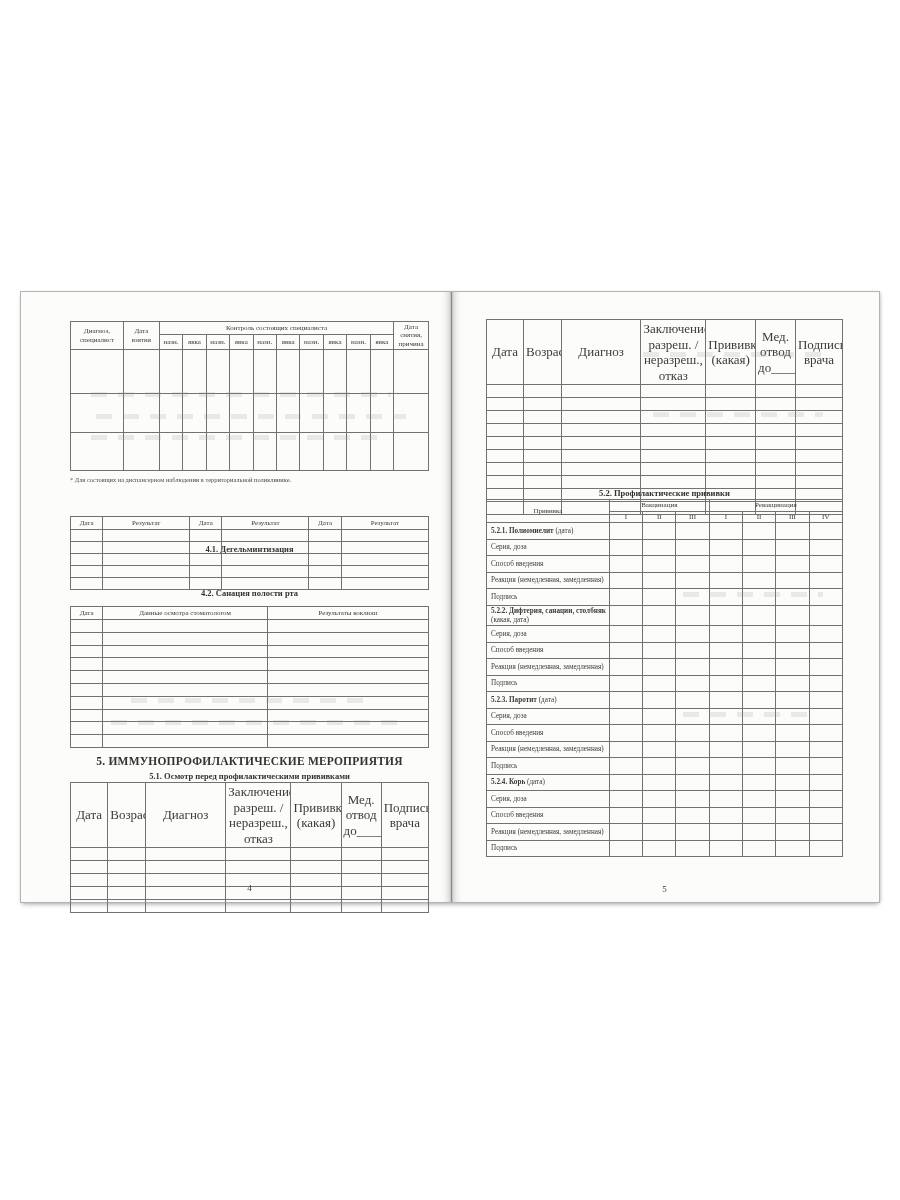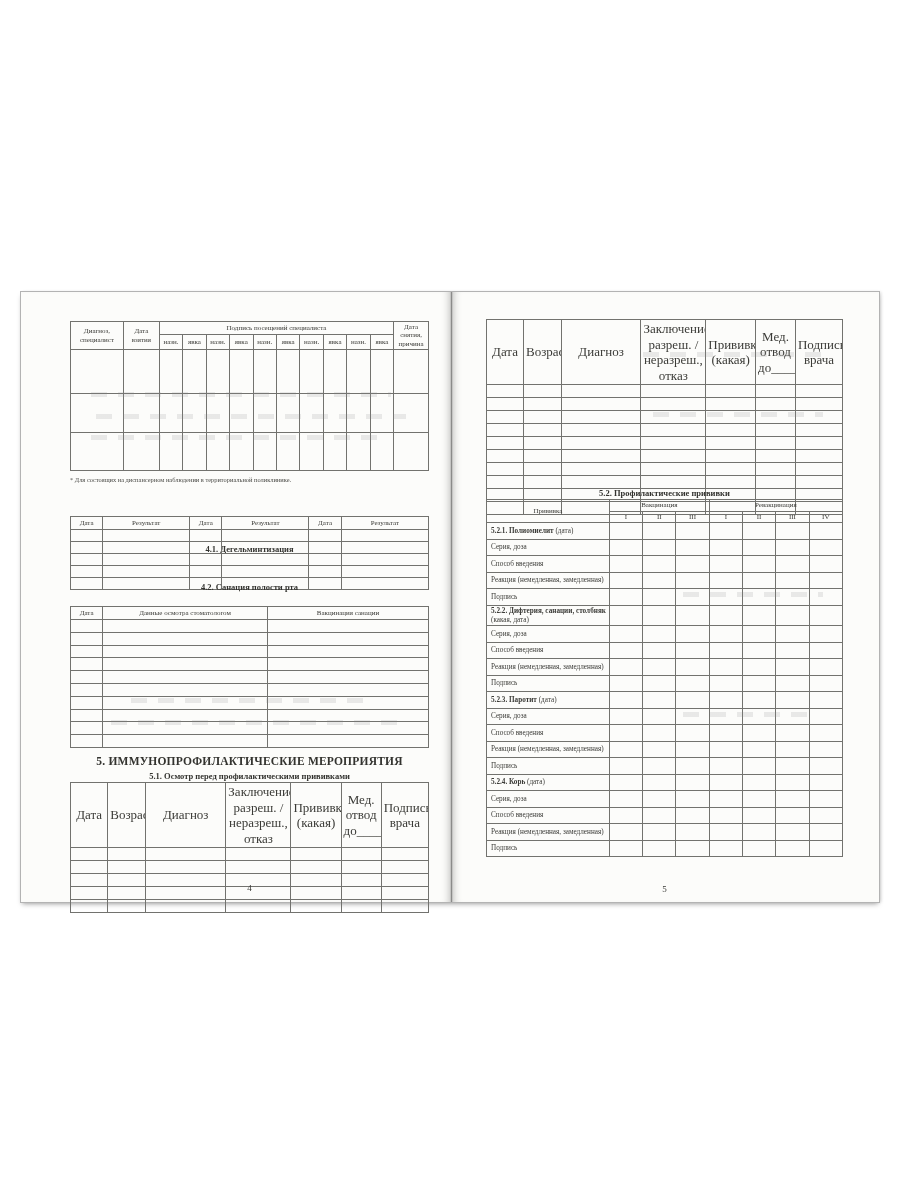--- a/index.html
+++ b/index.html
@@ -85,21 +85,21 @@
             <col style="width:6.55%">
             <col style="width:6.55%">
           <col style="width:9.7%">
         </colgroup>
         <thead>
           <tr>
             <th rowspan="2" class="pre">Диагноз,
 специалист</th>
             <th rowspan="2" class="pre">Дата
 взятия</th>
-            <th colspan="10">Подпись посещений специалиста</th>
+            <th colspan="10">Контроль состоящих специалиста</th>
             <th rowspan="2" class="pre">Дата
 снятия,
 причина</th>
           </tr>
           <tr>
               <th>назн.</th>
               <th>явка</th>
               <th>назн.</th>
               <th>явка</th>
               <th>назн.</th>
@@ -219,33 +219,33 @@
               <td></td>
               <td></td>
               <td></td>
               <td></td>
               <td></td>
               <td></td>
             </tr>
           </tbody>
       </table>
 
-      <div class="abs content-l h-sub" style="top:290px;">4.2. Санация полости рта</div>
+      <div class="abs content-l h-sub" style="top:296px;">4.2. Санация полости рта</div>
 
       <table class="abs content-l t-42" style="top:314px;">
         <colgroup>
           <col style="width:9%">
             <col style="width:46%">
             <col style="width:45%">
         </colgroup>
         <thead>
           <tr>
               <th>Дата</th>
               <th>Данные осмотра стоматологом</th>
-              <th>Вакцинация санации</th>
+              <th>Результаты коклюш</th>
             </tr>
         </thead>
         <tbody>
             <tr>
               <td></td>
               <td></td>
               <td></td>
             </tr>
             <tr>
               <td></td>

